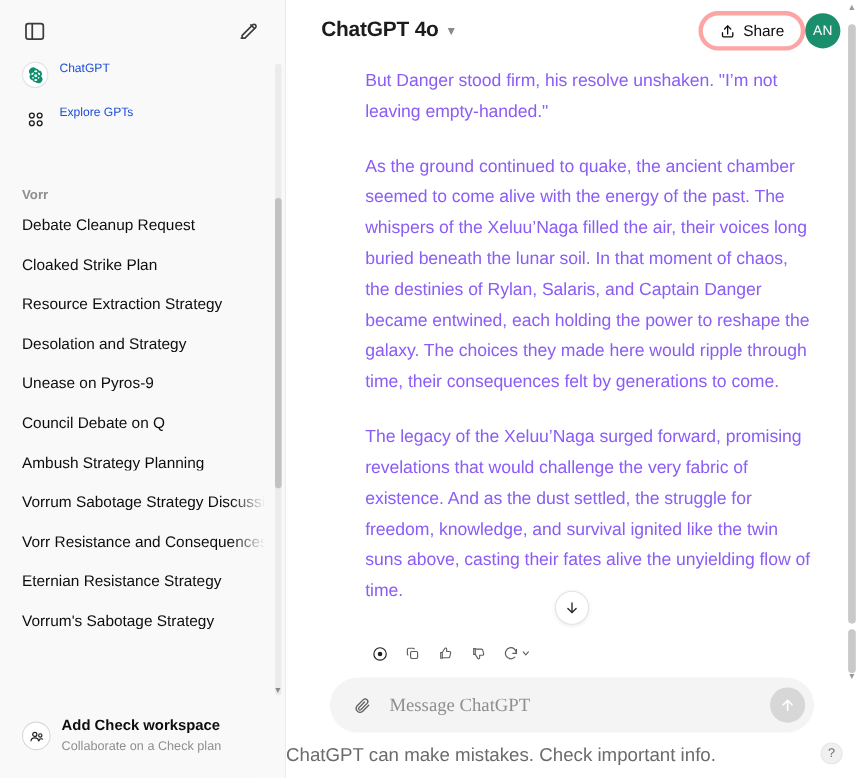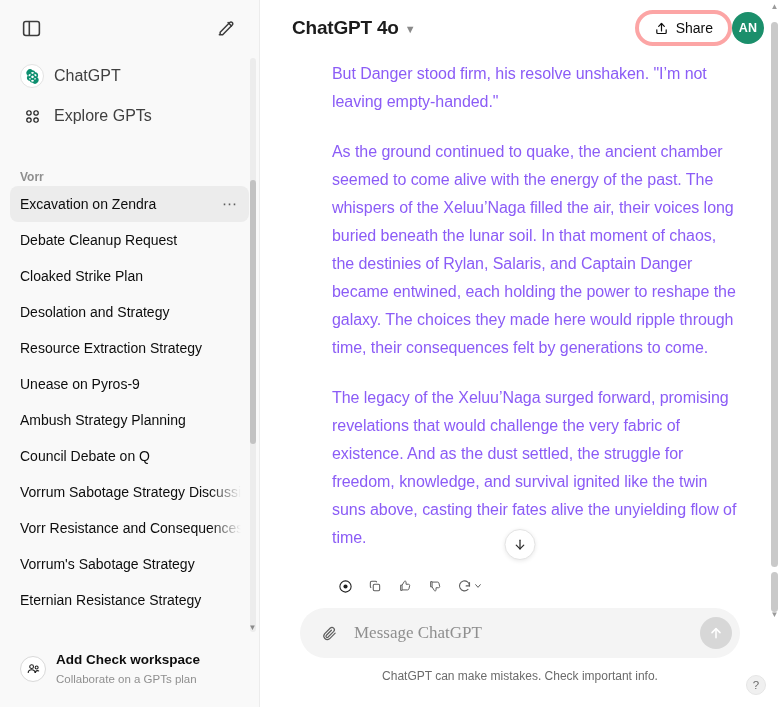--- a/index.html
+++ b/index.html
@@ -49,27 +49,26 @@
 
   .sb-scroll {
     flex: 1 1 auto;
     overflow: hidden;
     padding: 0 10px;
     position: relative;
   }
   .nav-item {
     height: 40px;
     display: flex;
-    align-items: center;
     gap: 10px;
     padding: 0 10px;
     border-radius: 8px;
     cursor: pointer;
-    font-size: 16px;
-    color: #404040;
+    font-size: 11px;
+    color: #1d4ed8;
     white-space: nowrap;
   }
   .nav-logo {
     width: 24px; height: 24px;
     border-radius: 50%;
     background: #ffffff;
     border: 1px solid #e3e3e3;
     display: flex; align-items: center; justify-content: center;
     flex: 0 0 24px;
   }
@@ -222,21 +221,21 @@
     font-size: 14px;
     font-weight: 500;
     color: #0d0d0d;
   }
   .avatar {
     width: 32px; height: 32px;
     border-radius: 50%;
     background: #1b8f6b;
     color: #fff;
     font-size: 12.5px;
-    font-weight: 700;
+    font-weight: 400;
     display: flex; align-items: center; justify-content: center;
     cursor: pointer;
     letter-spacing: 0.3px;
   }
 
   
   .convo-wrap {
     flex: 1 1 auto;
     position: relative;
     overflow: hidden;
@@ -331,24 +330,23 @@
   .send {
     width: 32px; height: 32px;
     border-radius: 50%;
     background: #d7d7d7;
     color: #fff;
     display: flex; align-items: center; justify-content: center;
     cursor: pointer;
     flex: 0 0 32px;
   }
   .footnote {
-    text-align: center;
-    font-size: 12px;
+    font-size: 17px;
     color: #6b6b6b;
-    padding: 11px 0 24px 0;
+    padding: 11px 0 10px 0;
     flex: 0 0 auto;
   }
   .help-badge {
     position: absolute;
     right: 14px;
     bottom: 12px;
     width: 20px; height: 20px;
     border-radius: 50%;
     background: #f0f0f0;
     color: #6b6b6b;
@@ -414,72 +412,68 @@
             <circle cx="17" cy="7" r="3.1"></circle>
             <circle cx="7" cy="17" r="3.1"></circle>
             <circle cx="17" cy="17" r="3.1"></circle>
           </svg>
         </span>
         <span>Explore GPTs</span>
       </div>
 
       <div class="section-label">Vorr</div>
 
-      <div class="chat-item active">
-        <span class="title">Excavation on Zendra</span>
-        <span class="dots">⋯</span>
-      </div>
       <div class="chat-item">
         <span class="title">Debate Cleanup Request</span>
       </div>
       <div class="chat-item">
         <span class="title">Cloaked Strike Plan</span>
       </div>
       <div class="chat-item">
+        <span class="title">Resource Extraction Strategy</span>
+      </div>
+      <div class="chat-item">
         <span class="title">Desolation and Strategy</span>
       </div>
       <div class="chat-item">
-        <span class="title">Resource Extraction Strategy</span>
-      </div>
-      <div class="chat-item">
         <span class="title">Unease on Pyros-9</span>
       </div>
       <div class="chat-item">
+        <span class="title">Council Debate on Q</span>
+      </div>
+      <div class="chat-item">
         <span class="title">Ambush Strategy Planning</span>
       </div>
       <div class="chat-item">
-        <span class="title">Council Debate on Q</span>
-      </div>
-      <div class="chat-item">
         <span class="title">Vorrum Sabotage Strategy Discussion</span>
       </div>
       <div class="chat-item">
         <span class="title">Vorr Resistance and Consequences</span>
       </div>
       <div class="chat-item">
+        <span class="title">Eternian Resistance Strategy</span>
+      </div>
+      <div class="chat-item">
         <span class="title">Vorrum's Sabotage Strategy</span>
-      </div>
-      <div class="chat-item">
-        <span class="title">Eternian Resistance Strategy</span>
       </div>
     </div>
 
     <div class="sb-bottom">
       <div class="team-row">
         <span class="team-ico">
           <svg width="15" height="15" viewBox="0 0 24 24" fill="none" stroke="#1f1f1f" stroke-width="1.7">
             <circle cx="9" cy="9" r="3"></circle>
             <path d="M3.5 19c0-3 2.6-5 5.5-5s5.5 2 5.5 5"></path>
             <circle cx="17" cy="10.5" r="2.4"></circle>
             <path d="M15 19c0-2.2 1.6-3.6 3.4-3.6 1 0 1.9.4 2.4 1"></path>
           </svg>
         </span>
         <span>
           <span class="team-title">Add Check workspace</span><br>
-          <span class="team-sub">Collaborate on a GPTs plan</span>
+          <span class="team-sub">Collaborate on a Check plan</span>
         </span>
       </div>
     </div>
 
     <div class="sb-arrow" style="top:58px">▲</div>
     <div class="sb-track">
       <div class="sb-thumb" style="top:122px"></div>
     </div>
     <div class="sb-arrow" style="top:622px">▼</div>
   </aside>

